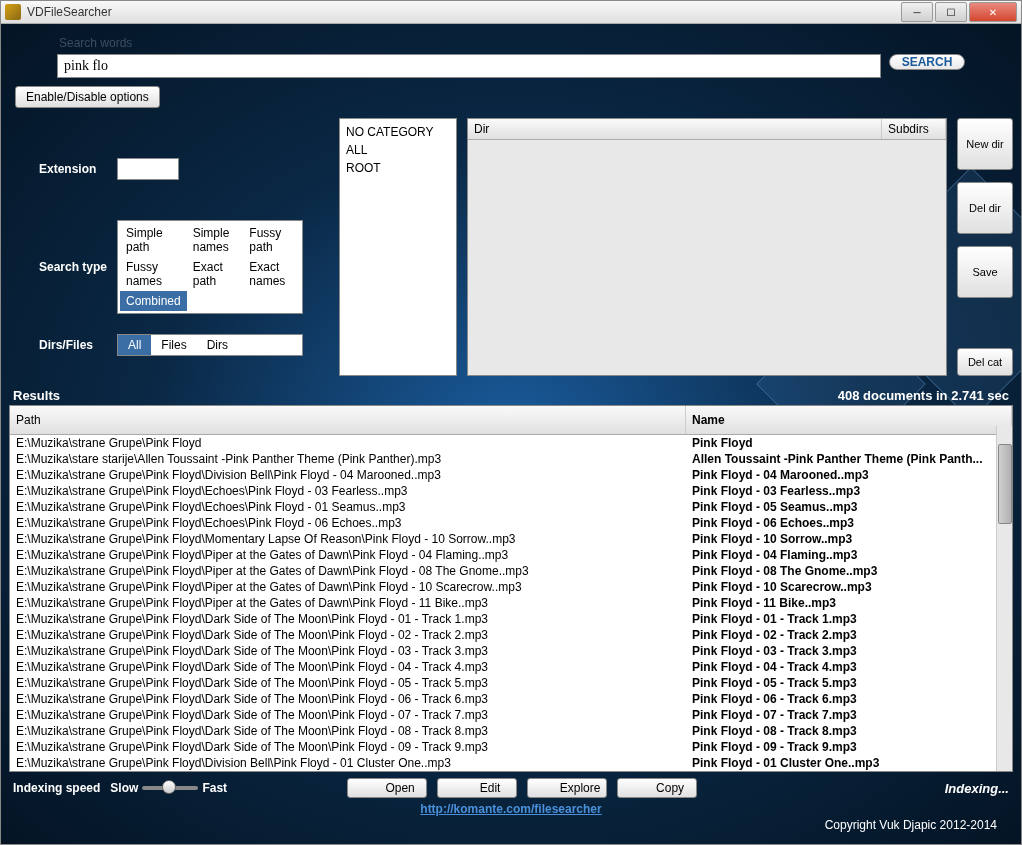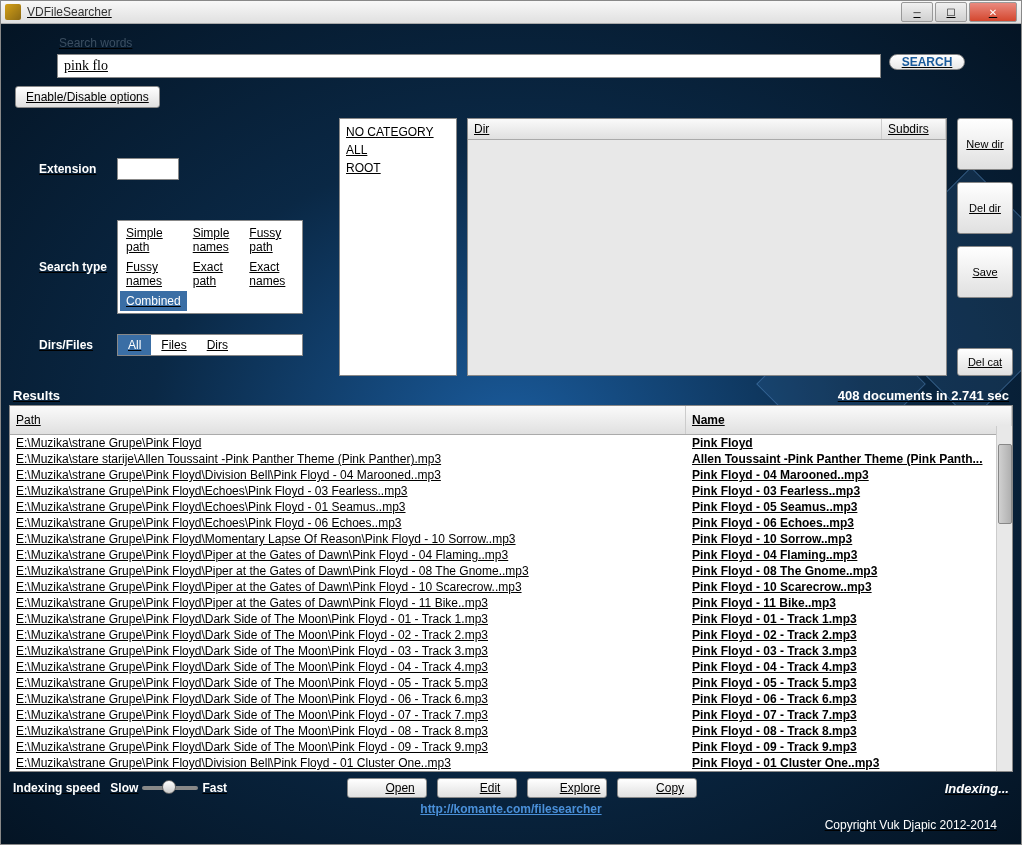--- a/index.html
+++ b/index.html
@@ -1,17 +1,17 @@
 <!DOCTYPE html>
 <html><head>
 <meta charset="utf-8">
 <style>
 * { box-sizing: border-box; margin: 0; padding: 0; }
 body { font-family: Tahoma, Arial, sans-serif; font-size: 12px; background: #2a3f5f; overflow: hidden; }
-.window { width: 1022px; height: 845px; background: #e8e8e8; border: 1px solid #888; display: flex; flex-direction: column; text-decoration: underline; }
+.window { width: 1022px; height: 845px; background: #e8e8e8; border: 1px solid #888; display: flex; flex-direction: column; }
 .titlebar { height: 28px; background: linear-gradient(to bottom, #f8f8f8, #e0e0e0); display: flex; align-items: center; padding: 0 4px; border-bottom: 1px solid #aaa; }
 .titlebar .app-icon { width: 16px; height: 16px; background: linear-gradient(135deg, #d4a017, #8b6914); border-radius: 2px; margin-right: 6px; }
 .titlebar .title { flex: 1; font-size: 12px; color: #333; }
 .win-controls { display: flex; gap: 2px; }
 .win-btn { width: 32px; height: 20px; background: linear-gradient(to bottom, #f0f0f0, #d0d0d0); border: 1px solid #999; border-radius: 2px; display: flex; align-items: center; justify-content: center; font-size: 10px; cursor: pointer; }
 .win-btn.close { background: linear-gradient(to bottom, #e98a7f, #d4472e); color: #fff; width: 48px;}
 .content { flex: 1; background: radial-gradient(ellipse at center, #1a5b9c 0%, #0a2845 50%, #041424 100%); position: relative; display: flex; flex-direction: column; padding: 8px; }
 .cubes-bg { position: absolute; inset: 0; overflow: hidden; }
 .cube { position: absolute; background: rgba(80,140,200,0.15); border: 1px solid rgba(120,180,240,0.3); transform: rotate(45deg); }
 .cube.c1 { width: 180px; height: 180px; right: -40px; top: 180px; }

